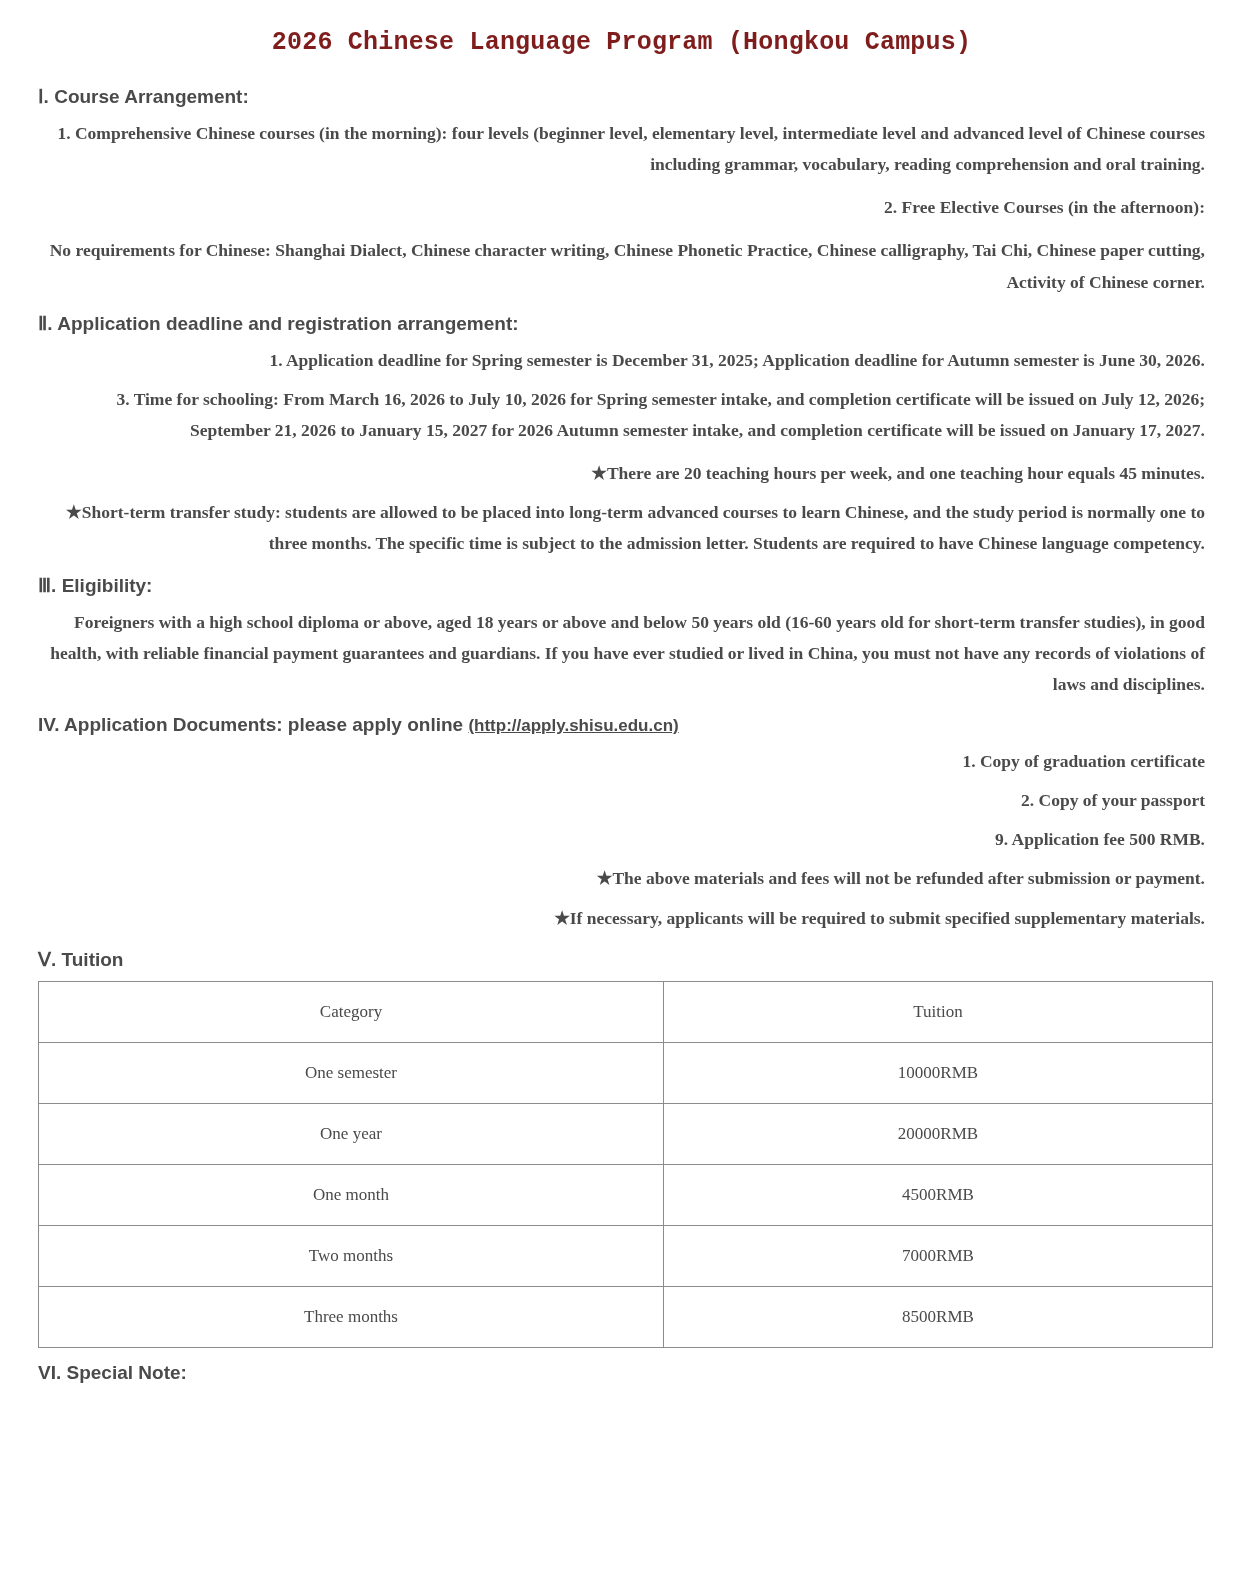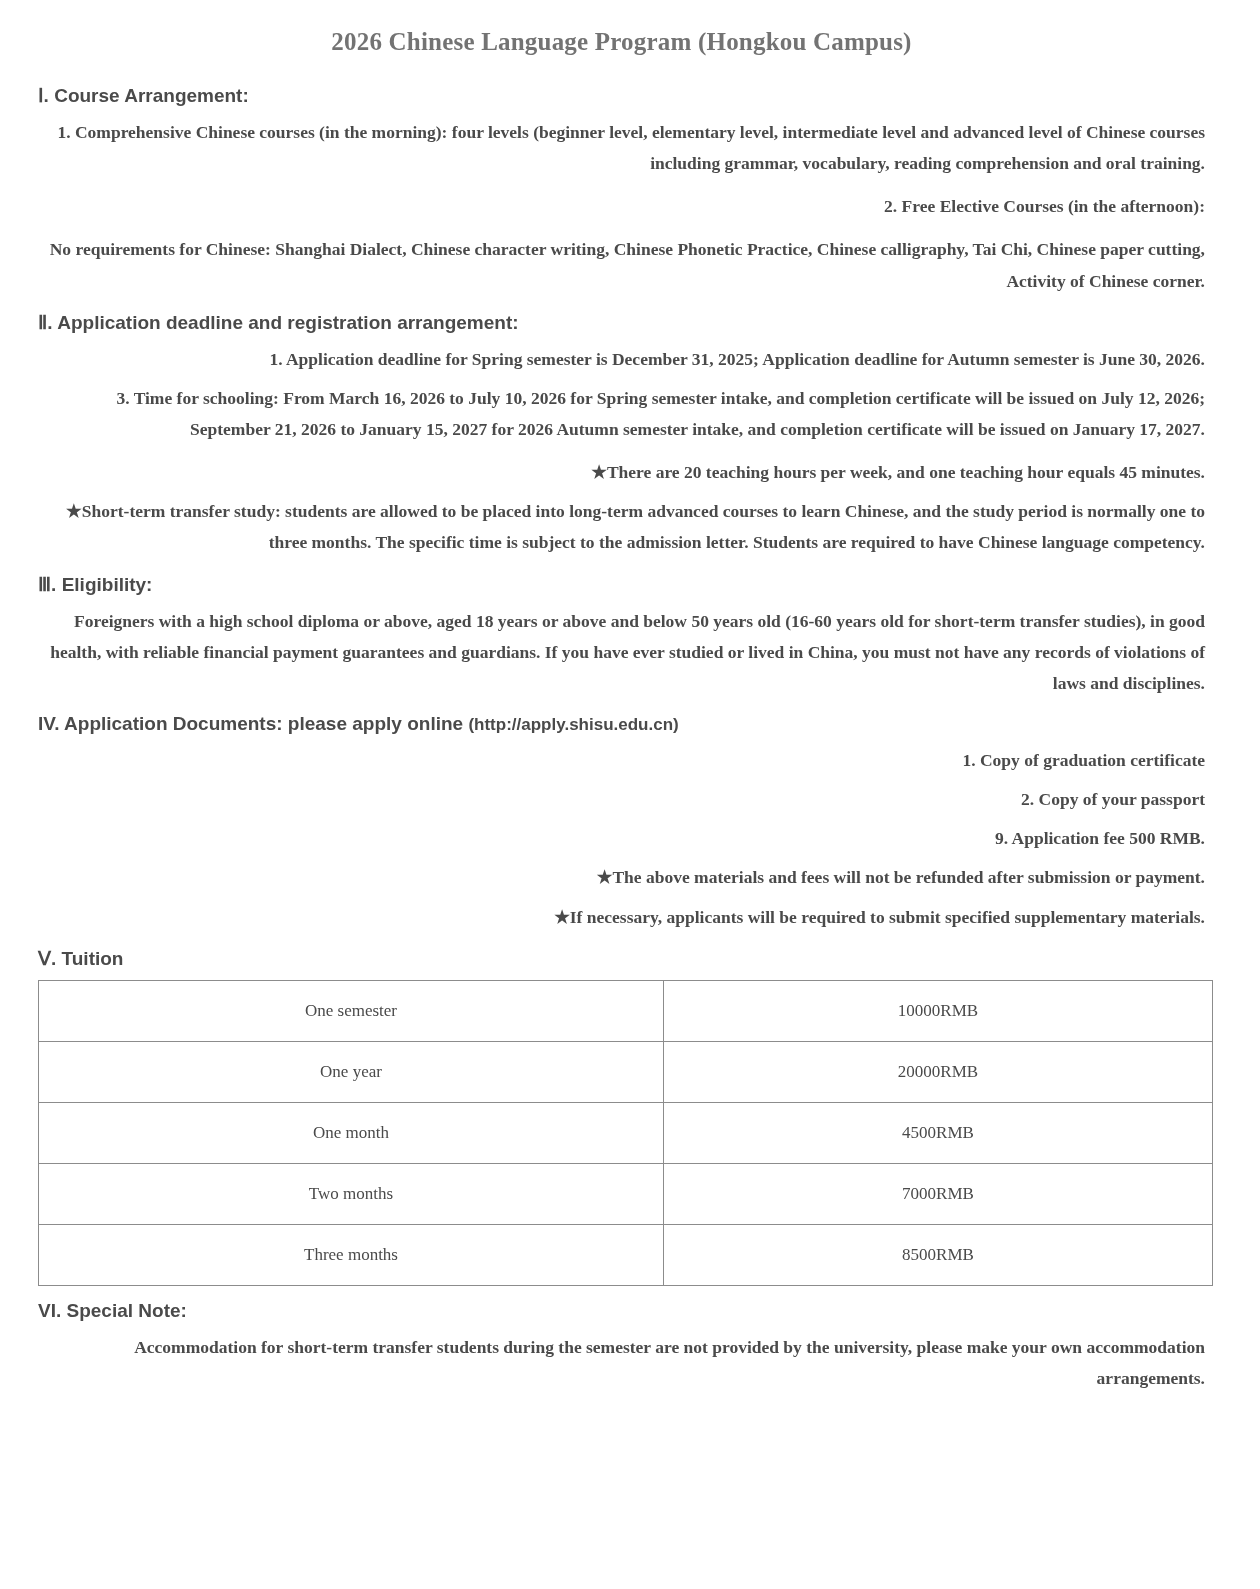--- a/index.html
+++ b/index.html
@@ -13,37 +13,38 @@
     font-family: "Liberation Serif", serif;
     color: #3f3f3f;
   }
   .page {
     width: 1260px;
     box-sizing: border-box;
     padding: 18px 55px 30px 38px;
   }
   .doc-title {
     text-align: center;
-    font-family: Liberation Serif, serif;
+    font-family: Liberation Mono, monospace;
     font-size: 25px;
     font-weight: bold;
-    color: #737373;
+    color: #7f1d1d;
     margin: 10px 0 28px 0;
     letter-spacing: 0.2px;
   }
   .section-heading {
     font-family: "Liberation Sans", sans-serif;
     font-size: 19px;
     font-weight: bold;
     color: #4a4a4a;
     margin: 14px 0 10px 0;
   }
   .section-heading .sub {
     font-size: 17px;
     font-weight: bold;
+    text-decoration: underline;
   }
   p.body-text {
     font-family: "Liberation Serif", serif;
     font-size: 17.5px;
     font-weight: bold;
     color: #4a4a4a;
     line-height: 1.78;
     margin: 0 0 12px 0;
     text-align: right;
   }
@@ -100,20 +101,24 @@
   <p class="body-text tight">1. Copy of graduation certificate</p>
   <p class="body-text tight">2. Copy of your passport</p>
   <p class="body-text tight">9. Application fee 500 RMB.</p>
   <p class="body-text tight">★The above materials and fees will not be refunded after submission or payment.</p>
   <p class="body-text tight">★If necessary, applicants will be required to submit specified supplementary materials.</p>
 
   <h2 class="section-heading">Ⅴ. Tuition</h2>
   <table class="tuition">
     <tbody>
       <tr>
+        <td class="col-a">Category</td>
+        <td class="col-b">Tuition</td>
+      </tr>
+      <tr>
         <td class="col-a">One semester</td>
         <td class="col-b">10000RMB</td>
       </tr>
       <tr>
         <td class="col-a">One year</td>
         <td class="col-b">20000RMB</td>
       </tr>
       <tr>
         <td class="col-a">One month</td>
         <td class="col-b">4500RMB</td>
@@ -123,15 +128,14 @@
         <td class="col-b">7000RMB</td>
       </tr>
       <tr>
         <td class="col-a">Three months</td>
         <td class="col-b">8500RMB</td>
       </tr>
     </tbody>
   </table>
 
   <h2 class="section-heading">VI. Special Note:</h2>
-  <p class="body-text final-note">Accommodation for short-term transfer students during the semester are not provided by the university, please make your own accommodation arrangements.</p>
 
 </div>
 
 </body></html>

